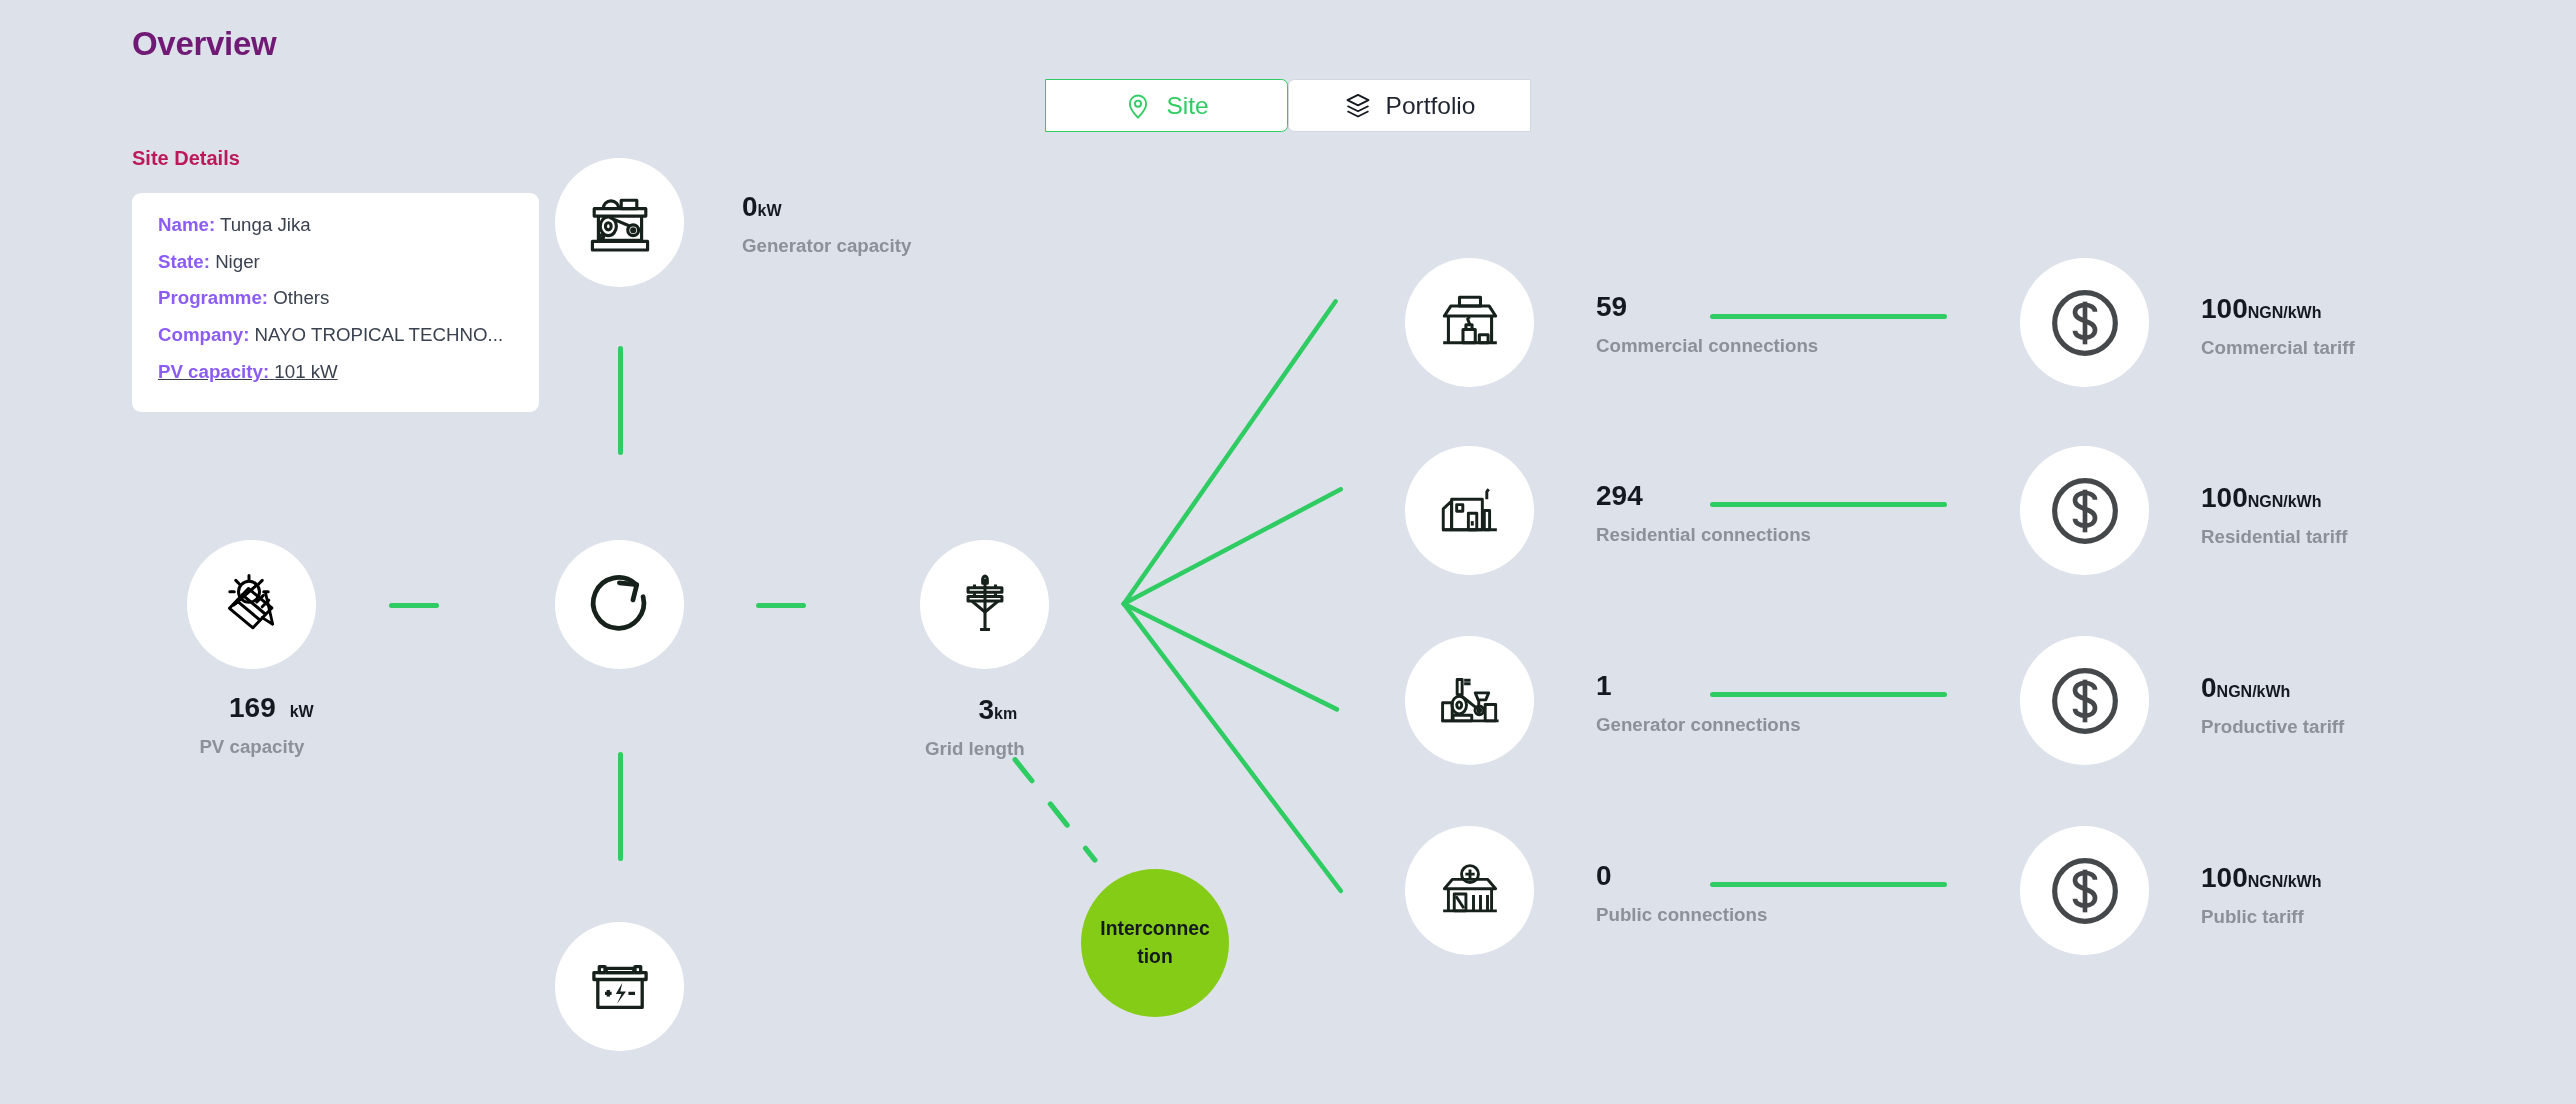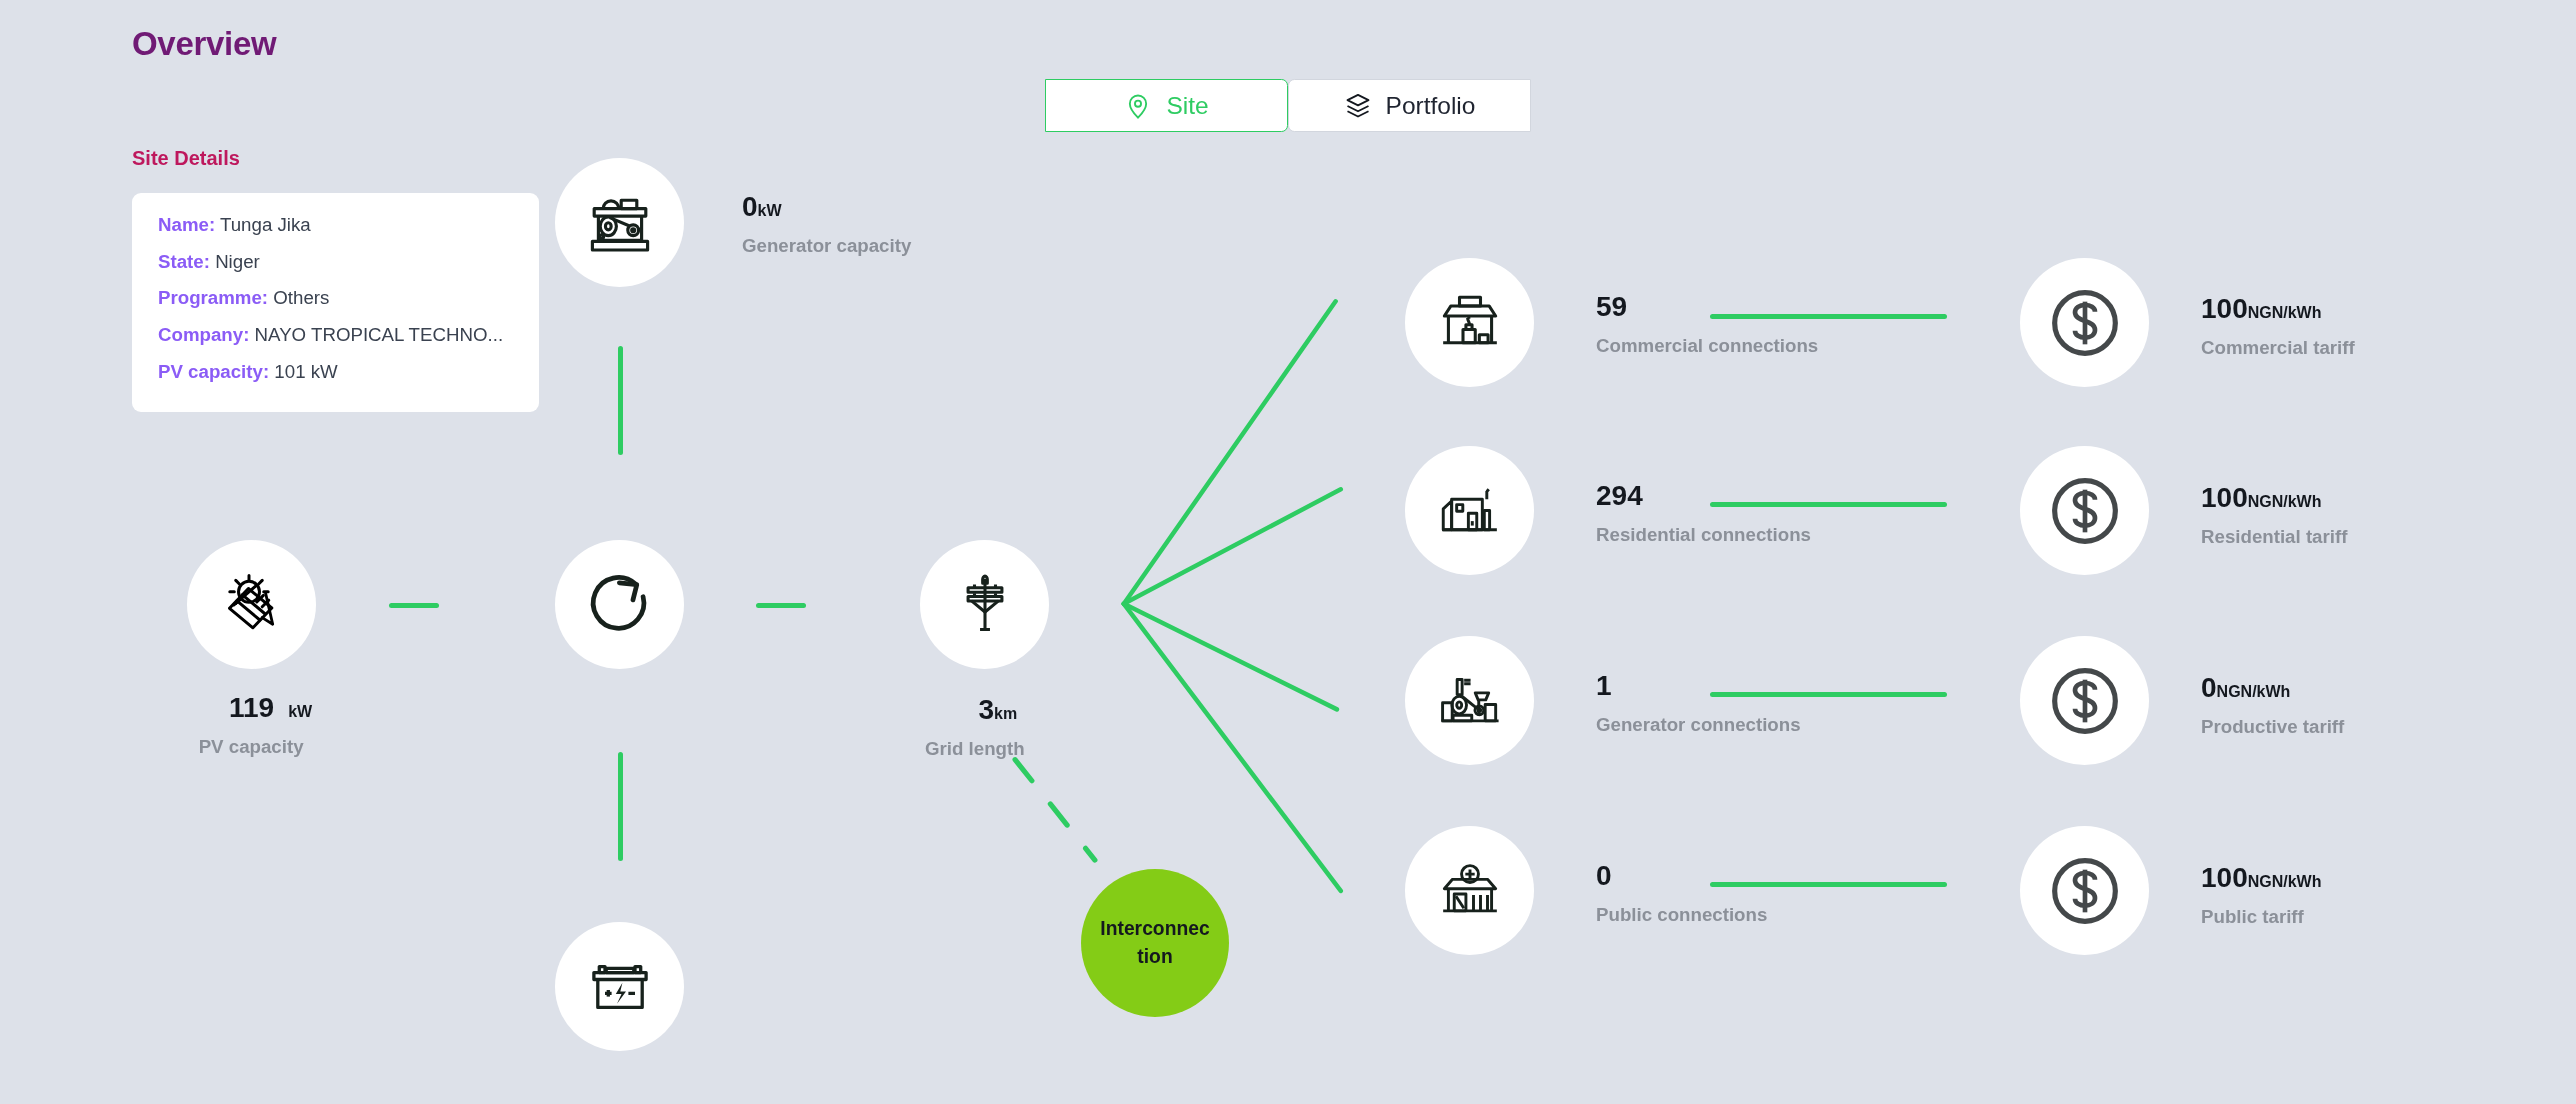--- a/index.html
+++ b/index.html
@@ -41,21 +41,21 @@
     position: absolute; left: 132px; top: 147px;
     font-size: 20px; font-weight: bold; color: #be185d;
   }
   .sd-card {
     position: absolute; left: 132px; top: 193px;
     width: 407px; height: 219px;
     background: #ffffff; border-radius: 9px;
     padding: 23px 26px;
   }
   .sd-row { font-size: 18.7px; color: #3a4250; line-height: 1.0; margin-bottom: 18px; white-space: nowrap; }
-  .sd-row:last-child { margin-bottom: 0; }
+  .sd-row:last-child { margin-bottom: 0; text-decoration: underline; }
   .sd-key { font-weight: bold; color: #8b5cf6; }
 
   
   .node {
     position: absolute; background: #ffffff; border-radius: 50%;
     display: flex; align-items: center; justify-content: center;
   }
   .node svg { display: block; }
 
   .metric { position: absolute; white-space: nowrap; }
@@ -182,21 +182,21 @@
         <circle cx="11" cy="7.6" r="3.5"></circle>
         <path d="M11 2.2v1.5M6.6 3.8l1.1 1.1M4.6 7.6h1.5M6.6 11.5l1.1-1.1M15.4 3.8l-1.1 1.1M17.4 7.6h-1.5"></path>
         <path d="M10.8 6.5 18.6 13 12.3 19.6 4.5 13.1z"></path>
         <path d="M8.8 8.6 16.4 15M7 10.6 14.6 17M13.2 5.7 5.9 12"></path>
         <path d="M15.8 8.8l-2.2 2.2M17.6 10.4l-2.2 2.2"></path>
         <path d="M16.5 7.9 18.9 18.4 15.4 16.2" stroke-width="0.95"></path>
       </svg>
     </span>
   </div>
   <div class="metric" style="left:229px; top:694px; text-align:center;">
-    <div><span class="value">119</span><span class="unit spaced">kW</span></div>
+    <div><span class="value">169</span><span class="unit spaced">kW</span></div>
     <div class="label" style="margin-left:-39px;">PV capacity</div>
   </div>
 
   <div class="node" style="left:555px; top:540px; width:129px; height:129px;">
     <span>
       <svg viewBox="0 0 24 24" width="76" height="76" fill="none" stroke="#17211c" stroke-width="1.5" stroke-linecap="round">
         <path d="M19.3 9.4A8 8 0 1 1 16.9 5.4"></path>
         <path d="M11.8 5.0 17.3 5.6 16.1 10.4" stroke-linejoin="round"></path>
       </svg>
     </span>

